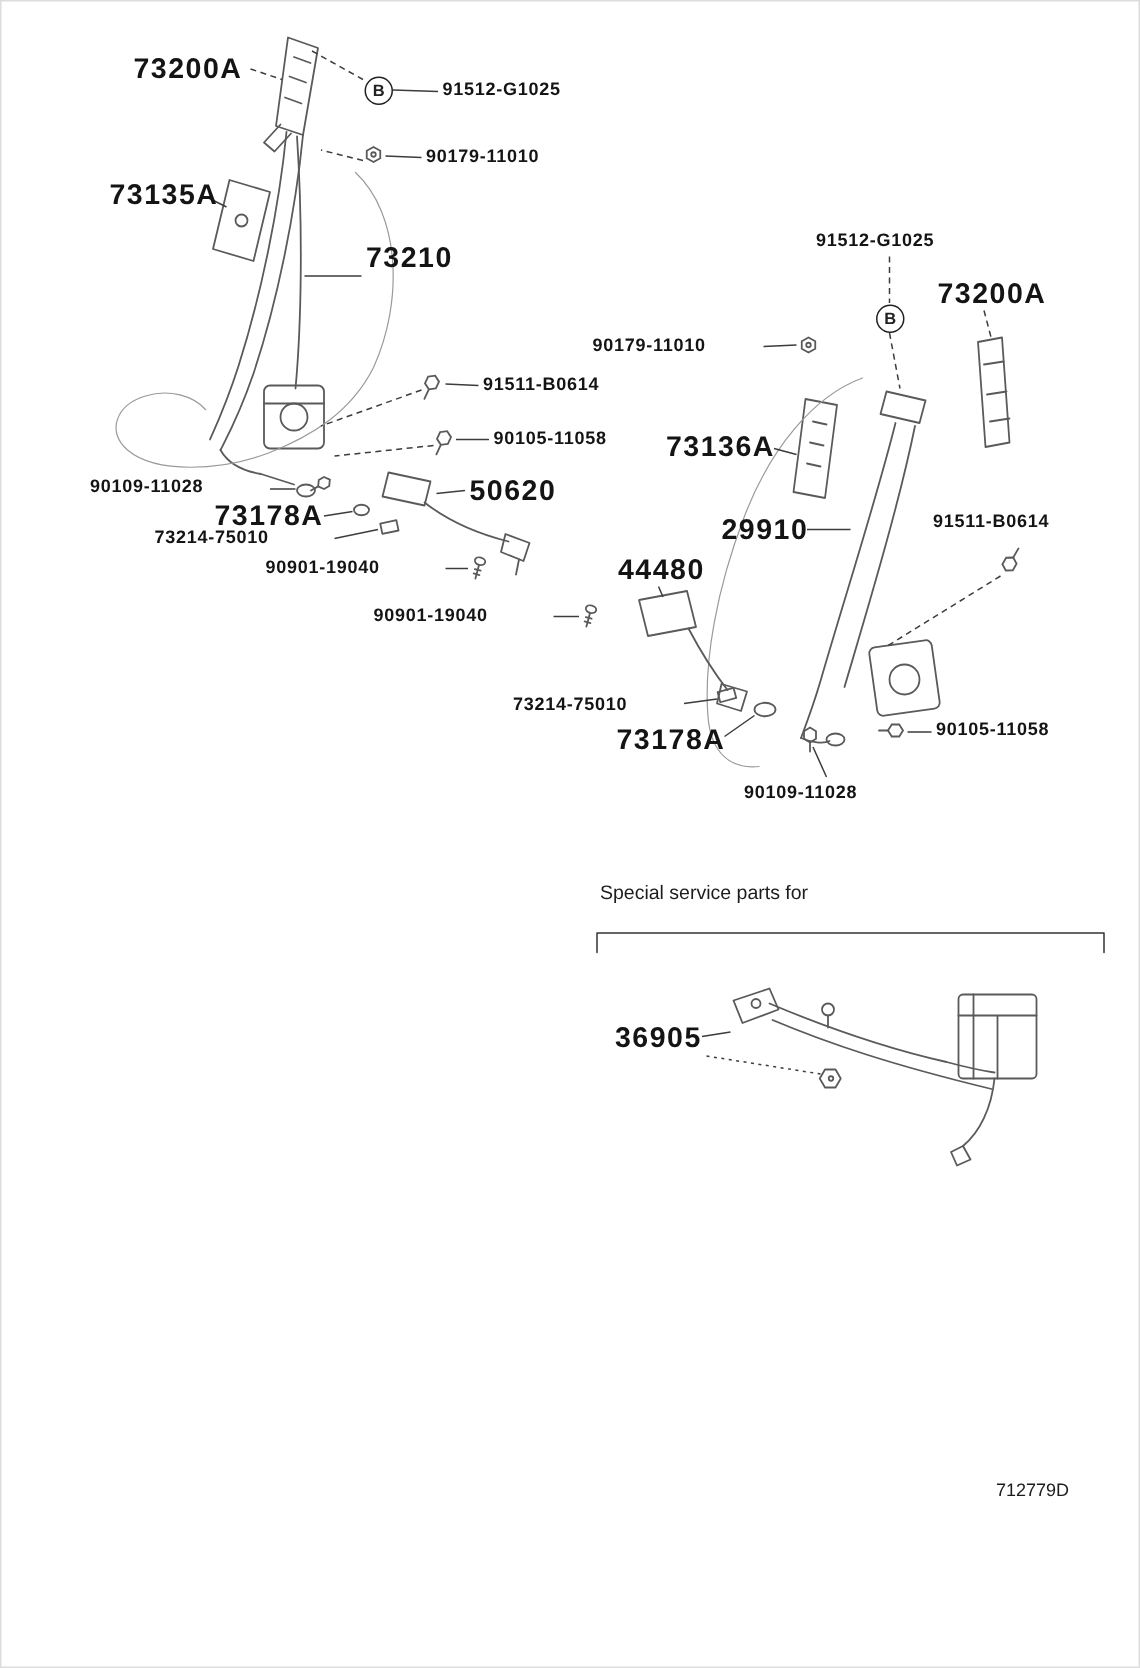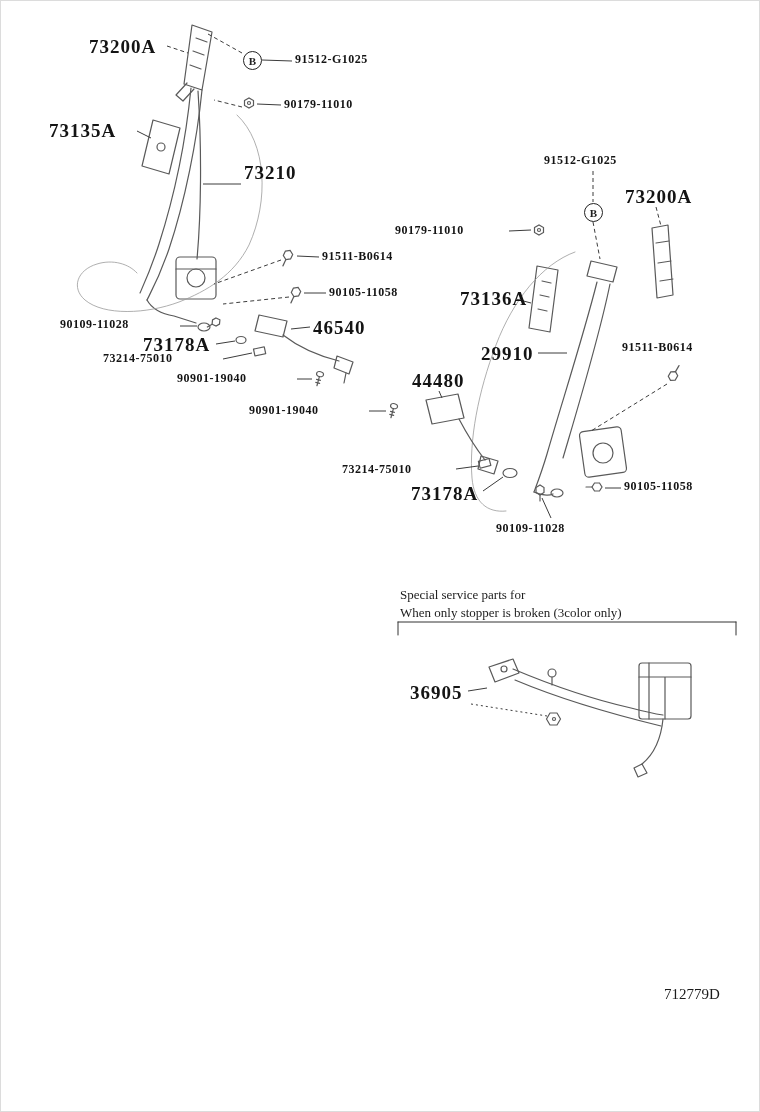--- a/index.html
+++ b/index.html
@@ -2,21 +2,21 @@
 <html><head>
 <meta charset="utf-8">
 <style>
   html,body{margin:0;padding:0;background:#ffffff;}
   .canvas{
     position:relative;
     width:760px;height:1112px;
     background:#fff;
     border:1px solid #dcdcdc;
     box-sizing:border-box;
-    font-family:Liberation Serif, serif;
+    font-family:Liberation Sans, sans-serif;
     overflow:hidden;
   }
   .artwork{position:absolute;left:0;top:0;}
   .lbl{
     position:absolute;
     color:#141414;
     font-weight:bold;
     white-space:nowrap;
     line-height:1;
   }
@@ -33,21 +33,21 @@
   }
   .note{
     position:absolute;
     font-size:13px;
     color:#1c1c1c;
     white-space:nowrap;
     line-height:1;
   }
   .code{
     position:absolute;
-    font-size:15px;
+    font-size:12px;
     color:#1c1c1c;
     line-height:1;
   }
 </style>
 </head>
 <body>
 
 <div class="canvas">
 
   <svg class="artwork" width="760" height="1112" viewBox="0 0 760 1112">
@@ -221,30 +221,30 @@
         <path d="M666,383 L590,430"></path>
       </g>
 
       <path d="M470,703 L546,715" stroke-dasharray="2 3"></path>
     </g>
   </svg>
 
   <span class="lbl big" style="left:88px;top:36px">73200A</span>
   <span class="lbl med" style="left:294px;top:52px">91512-G1025</span>
   <span class="lbl med" style="left:283px;top:97px">90179-11010</span>
-  <span class="lbl big" style="left:48px;top:120px">73135A</span>
+  <span class="lbl big" style="left:72px;top:120px">73135A</span>
   <span class="lbl big" style="left:243px;top:162px">73210</span>
   <span class="lbl med" style="left:543px;top:153px">91512-G1025</span>
   <span class="lbl big" style="left:624px;top:186px">73200A</span>
   <span class="lbl med" style="left:394px;top:223px">90179-11010</span>
   <span class="lbl med" style="left:321px;top:249px">91511-B0614</span>
   <span class="lbl med" style="left:328px;top:285px">90105-11058</span>
-  <span class="lbl big" style="left:459px;top:288px">73136A</span>
+  <span class="lbl big" style="left:443px;top:288px">73136A</span>
   <span class="lbl med" style="left:59px;top:317px">90109-11028</span>
-  <span class="lbl big" style="left:312px;top:317px">46540</span>
+  <span class="lbl big" style="left:312px;top:317px">50620</span>
   <span class="lbl big" style="left:142px;top:334px">73178A</span>
   <span class="lbl med" style="left:102px;top:351px">73214-75010</span>
   <span class="lbl big" style="left:480px;top:343px">29910</span>
   <span class="lbl med" style="left:621px;top:340px">91511-B0614</span>
   <span class="lbl med" style="left:176px;top:371px">90901-19040</span>
   <span class="lbl big" style="left:411px;top:370px">44480</span>
   <span class="lbl med" style="left:248px;top:403px">90901-19040</span>
   <span class="lbl med" style="left:341px;top:462px">73214-75010</span>
   <span class="lbl big" style="left:410px;top:483px">73178A</span>
   <span class="lbl med" style="left:623px;top:479px">90105-11058</span>
@@ -252,17 +252,16 @@
   <span class="lbl big" style="left:409px;top:682px">36905</span>
 
   <div class="callout" style="left:242px;top:50px">
     <span>B</span>
   </div>
   <div class="callout" style="left:583px;top:202px">
     <span>B</span>
   </div>
 
   <span class="note" style="left:399px;top:587px">Special service parts for</span>
-  <span class="note" style="left:399px;top:605px">When only stopper is broken (3color only)</span>
 
   <span class="code" style="left:663px;top:986px">712779D</span>
 
 </div>
 
 </body></html>

